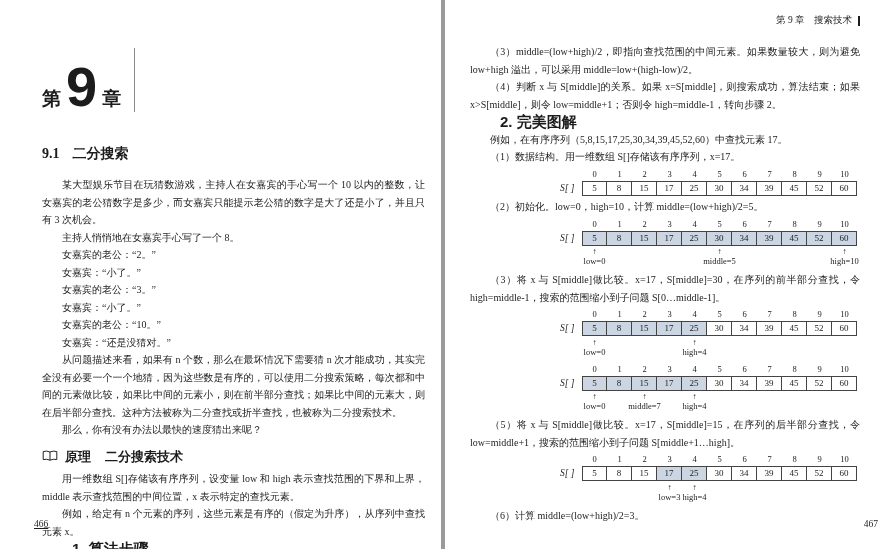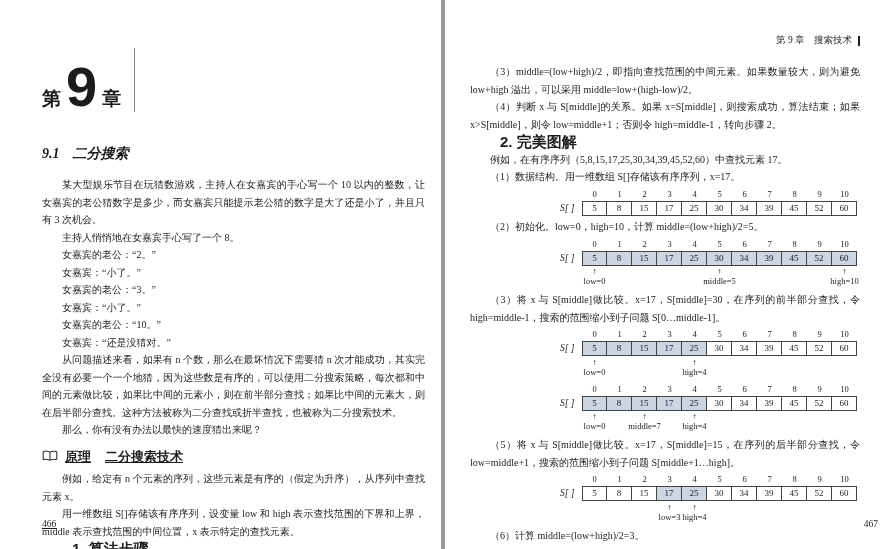--- a/index.html
+++ b/index.html
@@ -10,55 +10,55 @@
   .page.left{left:0;width:441px;padding:0 16px 0 42px;}
   .page.right{left:445px;width:442px;padding:0 27px 0 25px;}
 
   
   .chapter{margin-top:48px;display:flex;align-items:flex-end;font-family:"Liberation Sans",sans-serif;font-weight:bold;}
   .ch-pre,.ch-suf{font-size:19px;line-height:26px;}
   .ch-num{font-size:56px;line-height:50px;margin:0 5px;}
   .ch-rule{width:1px;height:64px;background:#8a8a8a;margin:0 13px 0 13px;}
   .ch-title{font-size:25px;line-height:33px;letter-spacing:2px;}
 
-  .section-head{margin-top:33px;font-family:"Liberation Sans",sans-serif;font-weight:bold;font-size:14px;font-style:italic;}
+  .section-head{margin-top:33px;font-family:"Liberation Sans",sans-serif;font-weight:bold;font-size:14px;}
   .section-head .snum{margin-right:13px;font-family:"Liberation Serif",serif;}
 
   .body-col{margin-top:13px;font-size:10px;line-height:17.5px;text-align:justify;}
   .para{margin:0;text-indent:2em;}
   .subheading{margin:0;text-indent:2em;font-family:"Liberation Sans",sans-serif;font-weight:bold;font-size:15px;}
 
   .principle{margin:9px 0 5px;display:flex;align-items:center;
-             font-family:"Liberation Sans",sans-serif;font-weight:bold;font-size:13px;text-decoration:underline;}
+             font-family:"Liberation Sans",sans-serif;font-weight:bold;font-size:13px;}
   .principle svg{margin-right:7px;flex:none;}
   .principle .ptitle{margin-left:14px;}
 
   
-  .running-header{margin-top:34px;display:flex;justify-content:flex-end;align-items:center;font-size:9.5px;}
+  .running-header{margin-top:14px;display:flex;justify-content:flex-end;align-items:center;font-size:9.5px;}
   .header-bar{width:2px;height:10px;background:#1c1c1c;margin-left:6px;}
   .rbody{margin-top:16px;font-size:10px;line-height:17.5px;text-align:justify;}
 
   
   .diagram{margin:3px 0 1px;padding-left:90px;}
   .d-indices{display:flex;margin-left:22px;}
   .d-indices span{width:25px;text-align:center;font-size:8.5px;line-height:11px;color:#222;}
   .d-row{display:flex;align-items:center;}
   .d-label{width:22px;font-style:italic;font-size:9.5px;}
   .d-cells{display:flex;}
   .d-cell{width:25px;height:15px;box-sizing:border-box;border:1px solid var(--cellborder,#444);
           display:flex;align-items:center;justify-content:center;font-size:9px;background:#fff;}
   .d-cell + .d-cell{border-left:none;}
   .d-cell.shaded{background:var(--shaded,#ccd5e2);}
   .d-pointers{position:relative;height:23px;margin-left:22px;}
   .d-pointer{position:absolute;top:0;transform:translateX(-50%);text-align:center;
              font-size:8.5px;line-height:10px;white-space:nowrap;}
   .d-arrow{display:block;font-size:8px;line-height:9px;color:#111;}
 
   .pagenum{position:absolute;bottom:20px;font-size:9.5px;}
-  .pagenum.pn-left{left:42px;text-decoration:underline;}
+  .pagenum.pn-left{left:34px;text-decoration:underline;}
   .pagenum.pn-right{right:9px;}
 </style>
 </head>
 <body>
 
 <div class="spread">
   <div class="spine"></div>
 
   <div class="page left">
     <div class="chapter">
@@ -84,22 +84,22 @@
         <p class="para">从问题描述来看，如果有 n 个数，那么在最坏情况下需要猜 n 次才能成功，其实完全没有必要一个一个地猜，因为这些数是有序的，可以使用二分搜索策略，每次都和中间的元素做比较，如果比中间的元素小，则在前半部分查找；如果比中间的元素大，则在后半部分查找。这种方法被称为二分查找或折半查找，也被称为二分搜索技术。</p>
         <p class="para">那么，你有没有办法以最快的速度猜出来呢？</p>
         <div class="principle">
   <svg width="16" height="12" viewBox="0 0 16 12" aria-hidden="true">
     <path d="M1.2 1.6 Q4.5 0.4 8 2 Q11.5 0.4 14.8 1.6 L14.8 9.6 Q11.5 8.6 8 10.2 Q4.5 8.6 1.2 9.6 Z" fill="none" stroke="#222" stroke-width="1"></path>
     <line x1="8" y1="2" x2="8" y2="10.2" stroke="#222" stroke-width="1"></line>
   </svg>
 <span class="plabel">原理</span>
           <span class="ptitle">二分搜索技术</span>
         </div>
+        <p class="para">用一维数组 S[]存储该有序序列，设变量 low 和 high 表示查找范围的下界和上界，middle 表示查找范围的中间位置，x 表示特定的查找元素。</p>
         <p class="para">例如，给定有 n 个元素的序列，这些元素是有序的（假定为升序），从序列中查找元素 x。</p>
-        <p class="para">用一维数组 S[]存储该有序序列，设变量 low 和 high 表示查找范围的下界和上界，middle 表示查找范围的中间位置，x 表示特定的查找元素。</p>
         <p class="subheading">1. 算法步骤</p>
       </div>
 
     <div class="pagenum pn-left">466</div>
   </div>
 
   <div class="page right">
     <div class="running-header">
       <span>第 9 章　搜索技术</span>
       <span class="header-bar"></span>

